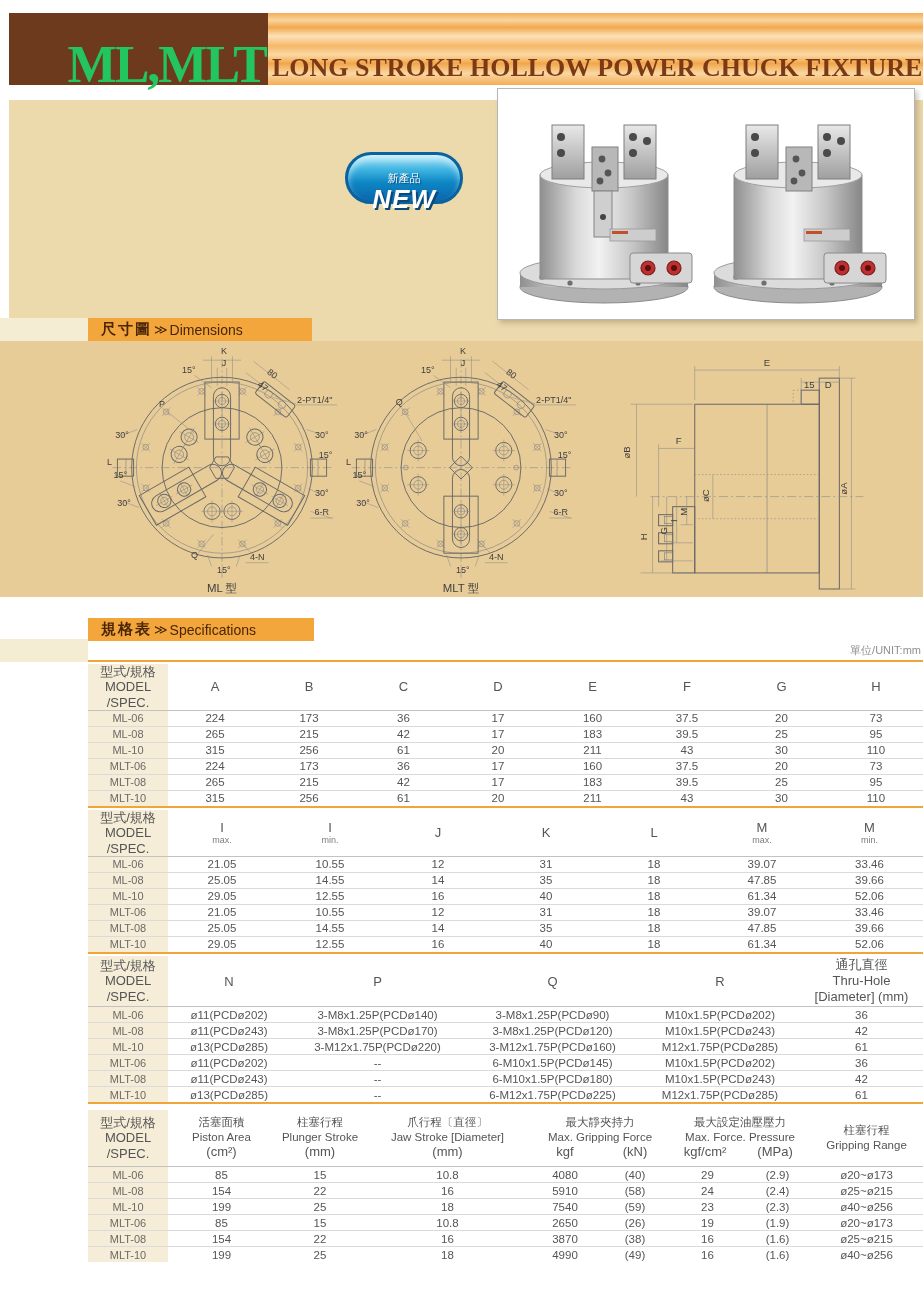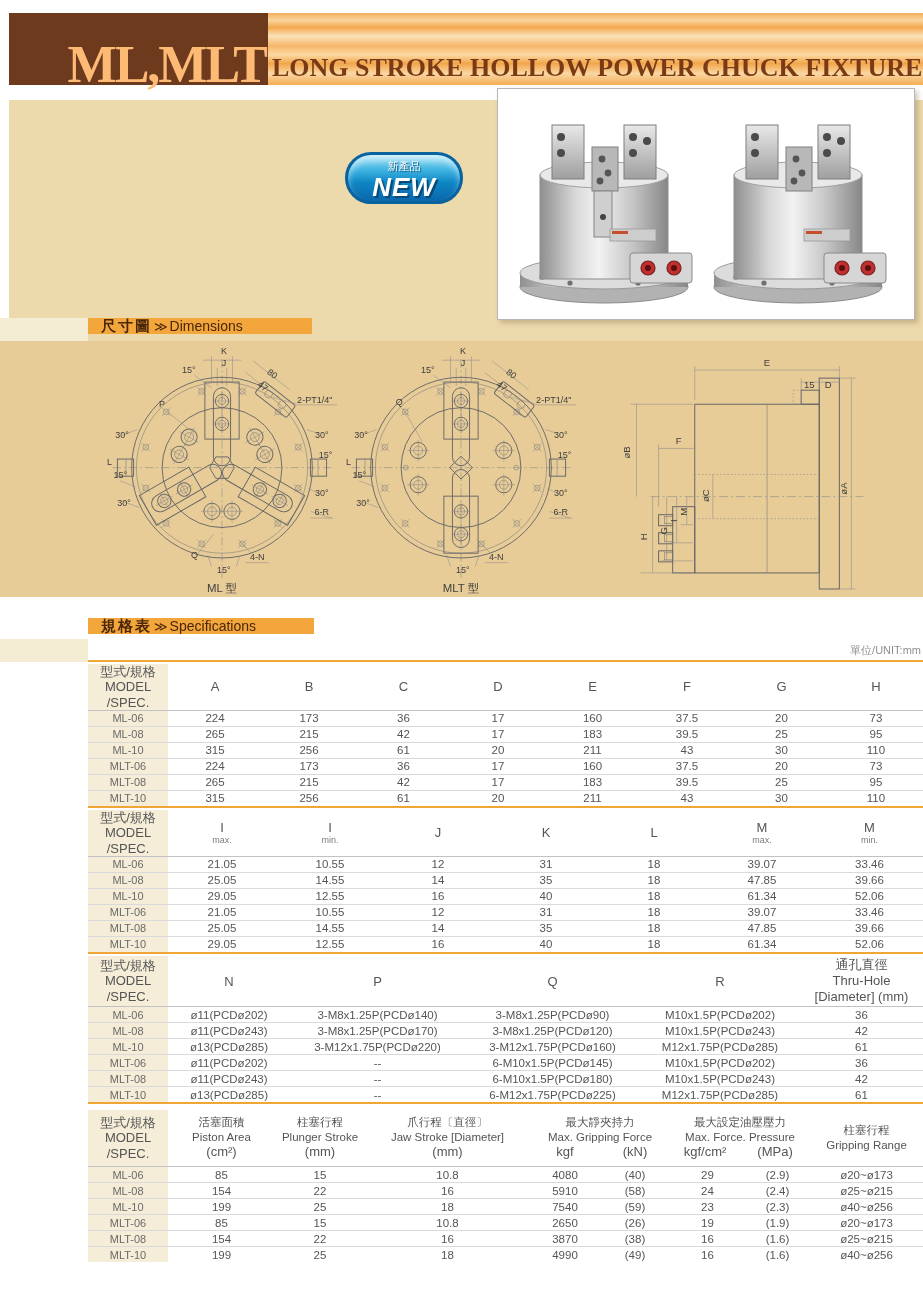--- a/index.html
+++ b/index.html
@@ -2,49 +2,49 @@
 <html><head>
 <meta charset="utf-8">
 <style>
   html,body{margin:0;padding:0}
   body{width:923px;height:1291px;position:relative;background:#fff;
        font-family:"Liberation Sans",sans-serif;overflow:hidden}
   .abs{position:absolute}
 
   
   #brownBox{left:9px;top:13px;width:259px;height:72px;background:#6e3a1d}
-  #series{position:absolute;right:2px;bottom:-6px;color:#fdba74;
+  #series{position:absolute;right:2px;bottom:-6px;color:#22c55e;
           font-family:"Liberation Serif",serif;font-weight:bold;font-size:52px;
           line-height:1;letter-spacing:-2px;white-space:nowrap}
   #orangeBand{left:268px;top:13px;width:655px;height:72px;
     background:linear-gradient(180deg,#f4ae58 0%,#f9d59e 10%,#f3a84e 20%,#fbe2b8 32%,
       #f5b76a 46%,#fbd9a4 58%,#f2a64a 70%,#f9d7a2 84%,#f4ad55 100%)}
   #titleEn{left:272px;top:53px;font-family:"Liberation Serif",serif;font-weight:bold;
            font-size:26px;color:#7b3a16;white-space:nowrap}
 
   
   #beigeTop{left:9px;top:100px;width:914px;height:241px;background:#ecd9ac}
   #zhTitle{left:99px;top:106px;font-size:34px;font-weight:bold;color:#a34a22;
            line-height:1.28;letter-spacing:3px}
   #newBadge{left:345px;top:152px;width:118px;height:52px;border-radius:26px;
     background:linear-gradient(180deg,#a6e4f8 0%,#3fb4e2 32%,#0e86c4 60%,#0a66ac 100%);
     border:3px solid #0a639f;box-sizing:border-box;text-align:center;
     box-shadow:inset 0 5px 6px rgba(255,255,255,.5)}
-  .badge-small{font-size:11px;color:#fff;margin-top:4px;text-shadow:1px 1px 1px #084a74}
+  .badge-small{font-size:11px;color:#fff;margin-top:16px;text-shadow:1px 1px 1px #084a74}
   .badge-main{font-size:26px;font-weight:bold;font-style:italic;color:#fff;line-height:1;
               letter-spacing:1px;text-shadow:2px 2px 0 #0a4a78}
   #photoFrame{left:497px;top:88px;width:416px;height:230px;background:#fff;
               border:1px solid #b6b6b6;box-shadow:3px 3px 5px rgba(120,100,60,.35)}
 
   
   .stripe{background:#f5edd3}
   #dimsStripe{left:0;top:318px;width:88px;height:23px}
   #specsStripe{left:0;top:639px;width:88px;height:23px}
   .section-bar{background:#f2a63c;color:#4a2508;display:flex;align-items:center;
-               padding-left:13px;box-sizing:border-box;height:16px}
+               padding-left:13px;box-sizing:border-box;height:23px}
   #dimsBar{left:88px;top:318px;width:224px}
   #specsBar{left:88px;top:618px;width:226px}
   .bar-zh{font-weight:bold;font-size:15px;letter-spacing:2px}
   .bar-arrow{font-size:13px;margin:0 2px}
   .bar-en{font-size:14px}
   #unitNote{right:2px;top:643px;font-size:11px;color:#8f8f8f}
   #specsLine{left:88px;top:660px;width:835px;height:2px;background:#f0a636}
 
   
   #dimsPanel{left:0;top:341px;width:923px;height:256px;background:#e8cc98}

